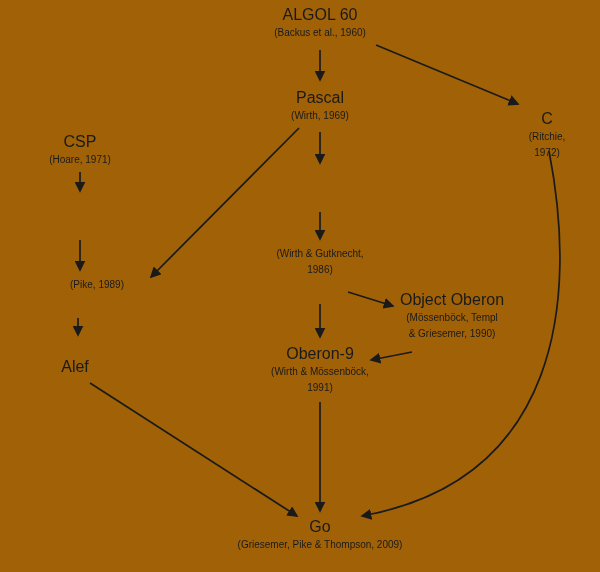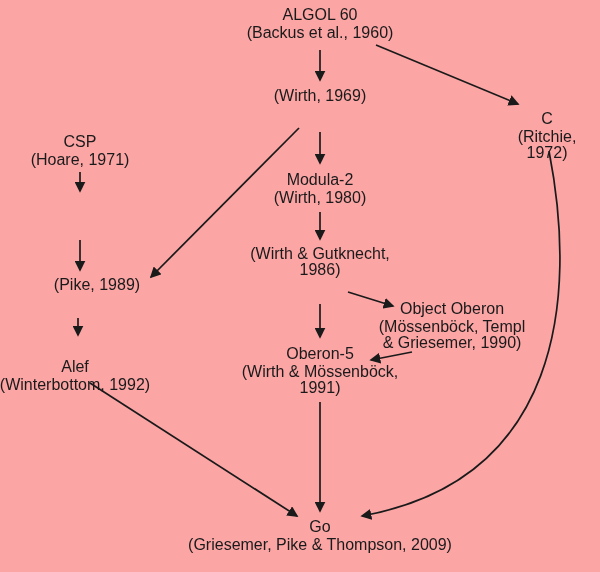--- a/index.html
+++ b/index.html
@@ -2,21 +2,21 @@
 <html><head>
 <meta charset="utf-8">
 <style>
   * { margin: 0; padding: 0; box-sizing: border-box; }
   html, body { background: #ffffff; }
   body { font-family: "Liberation Sans", sans-serif; color: #1a1a1a; }
   .canvas {
     position: relative;
     width: 600px;
     height: 572px;
-    background: #fca5a5;
+    background: #a16207;
     overflow: hidden;
     text-decoration: underline;
   }
   .edges {
     position: absolute;
     left: 0; top: 0;
     width: 600px; height: 572px;
   }
   .edge {
     stroke: #1a1a1a;
@@ -29,21 +29,21 @@
     text-align: center;
     color: #1a1a1a;
     white-space: nowrap;
   }
   .node-label {
     font-size: 16px;
     line-height: 20px;
     font-weight: 400;
   }
   .node-sub {
-    font-size: 16px;
+    font-size: 10px;
     line-height: 16px;
     white-space: pre-line;
   }
 </style>
 </head>
 <body>
 
 <div class="canvas">
 
   <svg class="edges" width="600" height="572" viewBox="0 0 600 572" aria-hidden="true">
@@ -67,61 +67,57 @@
     <path class="edge" marker-end="url(#arrowhead)" d="M90,383 L297,516"></path>
     <path class="edge" marker-end="url(#arrowhead)" d="M549,151 C578,300 560,480 362,516"></path>
   </svg>
 
   <div class="node" style="left:320px; top:5px">
     <div class="node-label">ALGOL 60</div>
     <div class="node-sub">(Backus et al., 1960)</div>
   </div>
 
   <div class="node" style="left:320px; top:88px">
+    <div class="node-label">Pascal</div>
     <div class="node-sub">(Wirth, 1969)</div>
   </div>
 
   <div class="node" style="left:547px; top:109px">
     <div class="node-label">C</div>
     <div class="node-sub">(Ritchie, 1972)</div>
   </div>
 
   <div class="node" style="left:80px; top:132px">
     <div class="node-label">CSP</div>
     <div class="node-sub">(Hoare, 1971)</div>
   </div>
 
-  <div class="node" style="left:320px; top:170px">
-    <div class="node-label">Modula-2</div>
-    <div class="node-sub">(Wirth, 1980)</div>
-  </div>
 
 
   <div class="node" style="left:320px; top:246px">
     <div class="node-sub">(Wirth &amp; Gutknecht,
 1986)</div>
   </div>
 
   <div class="node" style="left:97px; top:277px">
     <div class="node-sub">(Pike, 1989)</div>
   </div>
 
-  <div class="node" style="left:452px; top:299px">
+  <div class="node" style="left:452px; top:290px">
     <div class="node-label">Object Oberon</div>
     <div class="node-sub">(Mössenböck, Templ
 &amp; Griesemer, 1990)</div>
   </div>
 
   <div class="node" style="left:75px; top:357px">
     <div class="node-label">Alef</div>
-    <div class="node-sub">(Winterbottom, 1992)</div>
   </div>
 
   <div class="node" style="left:320px; top:344px">
-    <div class="node-label">Oberon-5</div>
+    <div class="node-label">Oberon-9</div>
     <div class="node-sub">(Wirth &amp; Mössenböck,
 1991)</div>
   </div>
 
   <div class="node" style="left:320px; top:517px">
     <div class="node-label">Go</div>
     <div class="node-sub">(Griesemer, Pike &amp; Thompson, 2009)</div>
   </div>
 
 </div>

